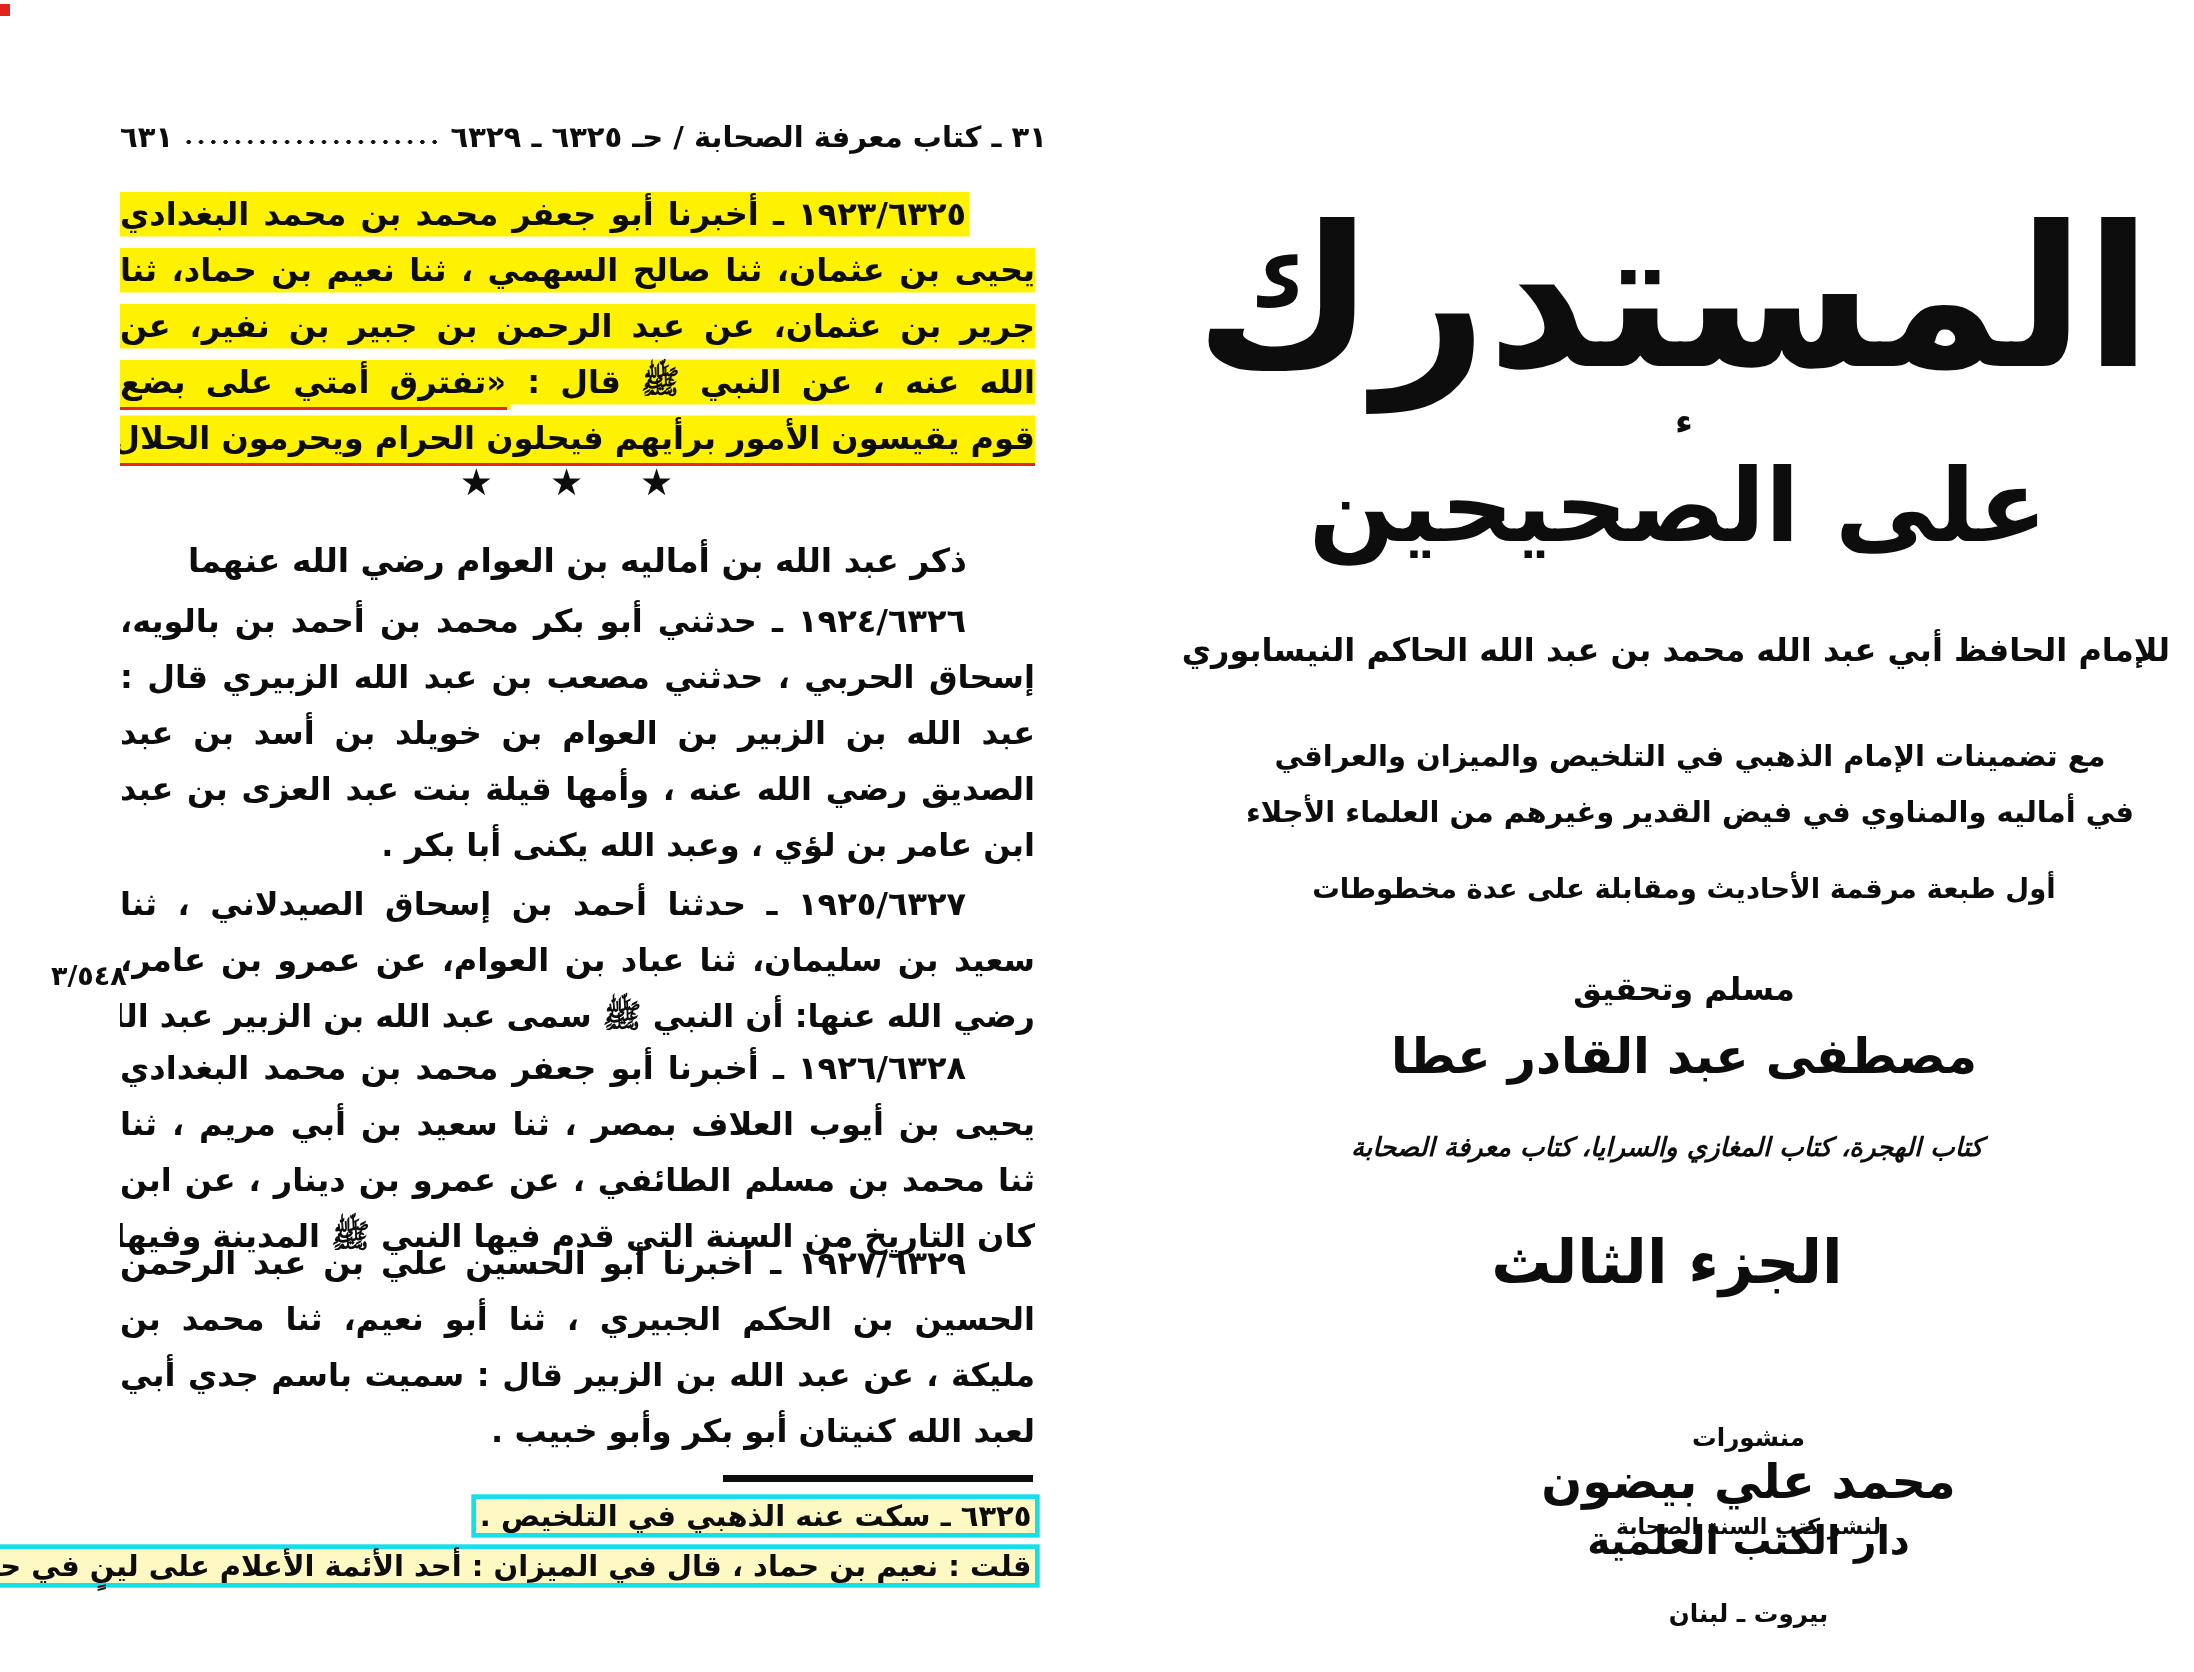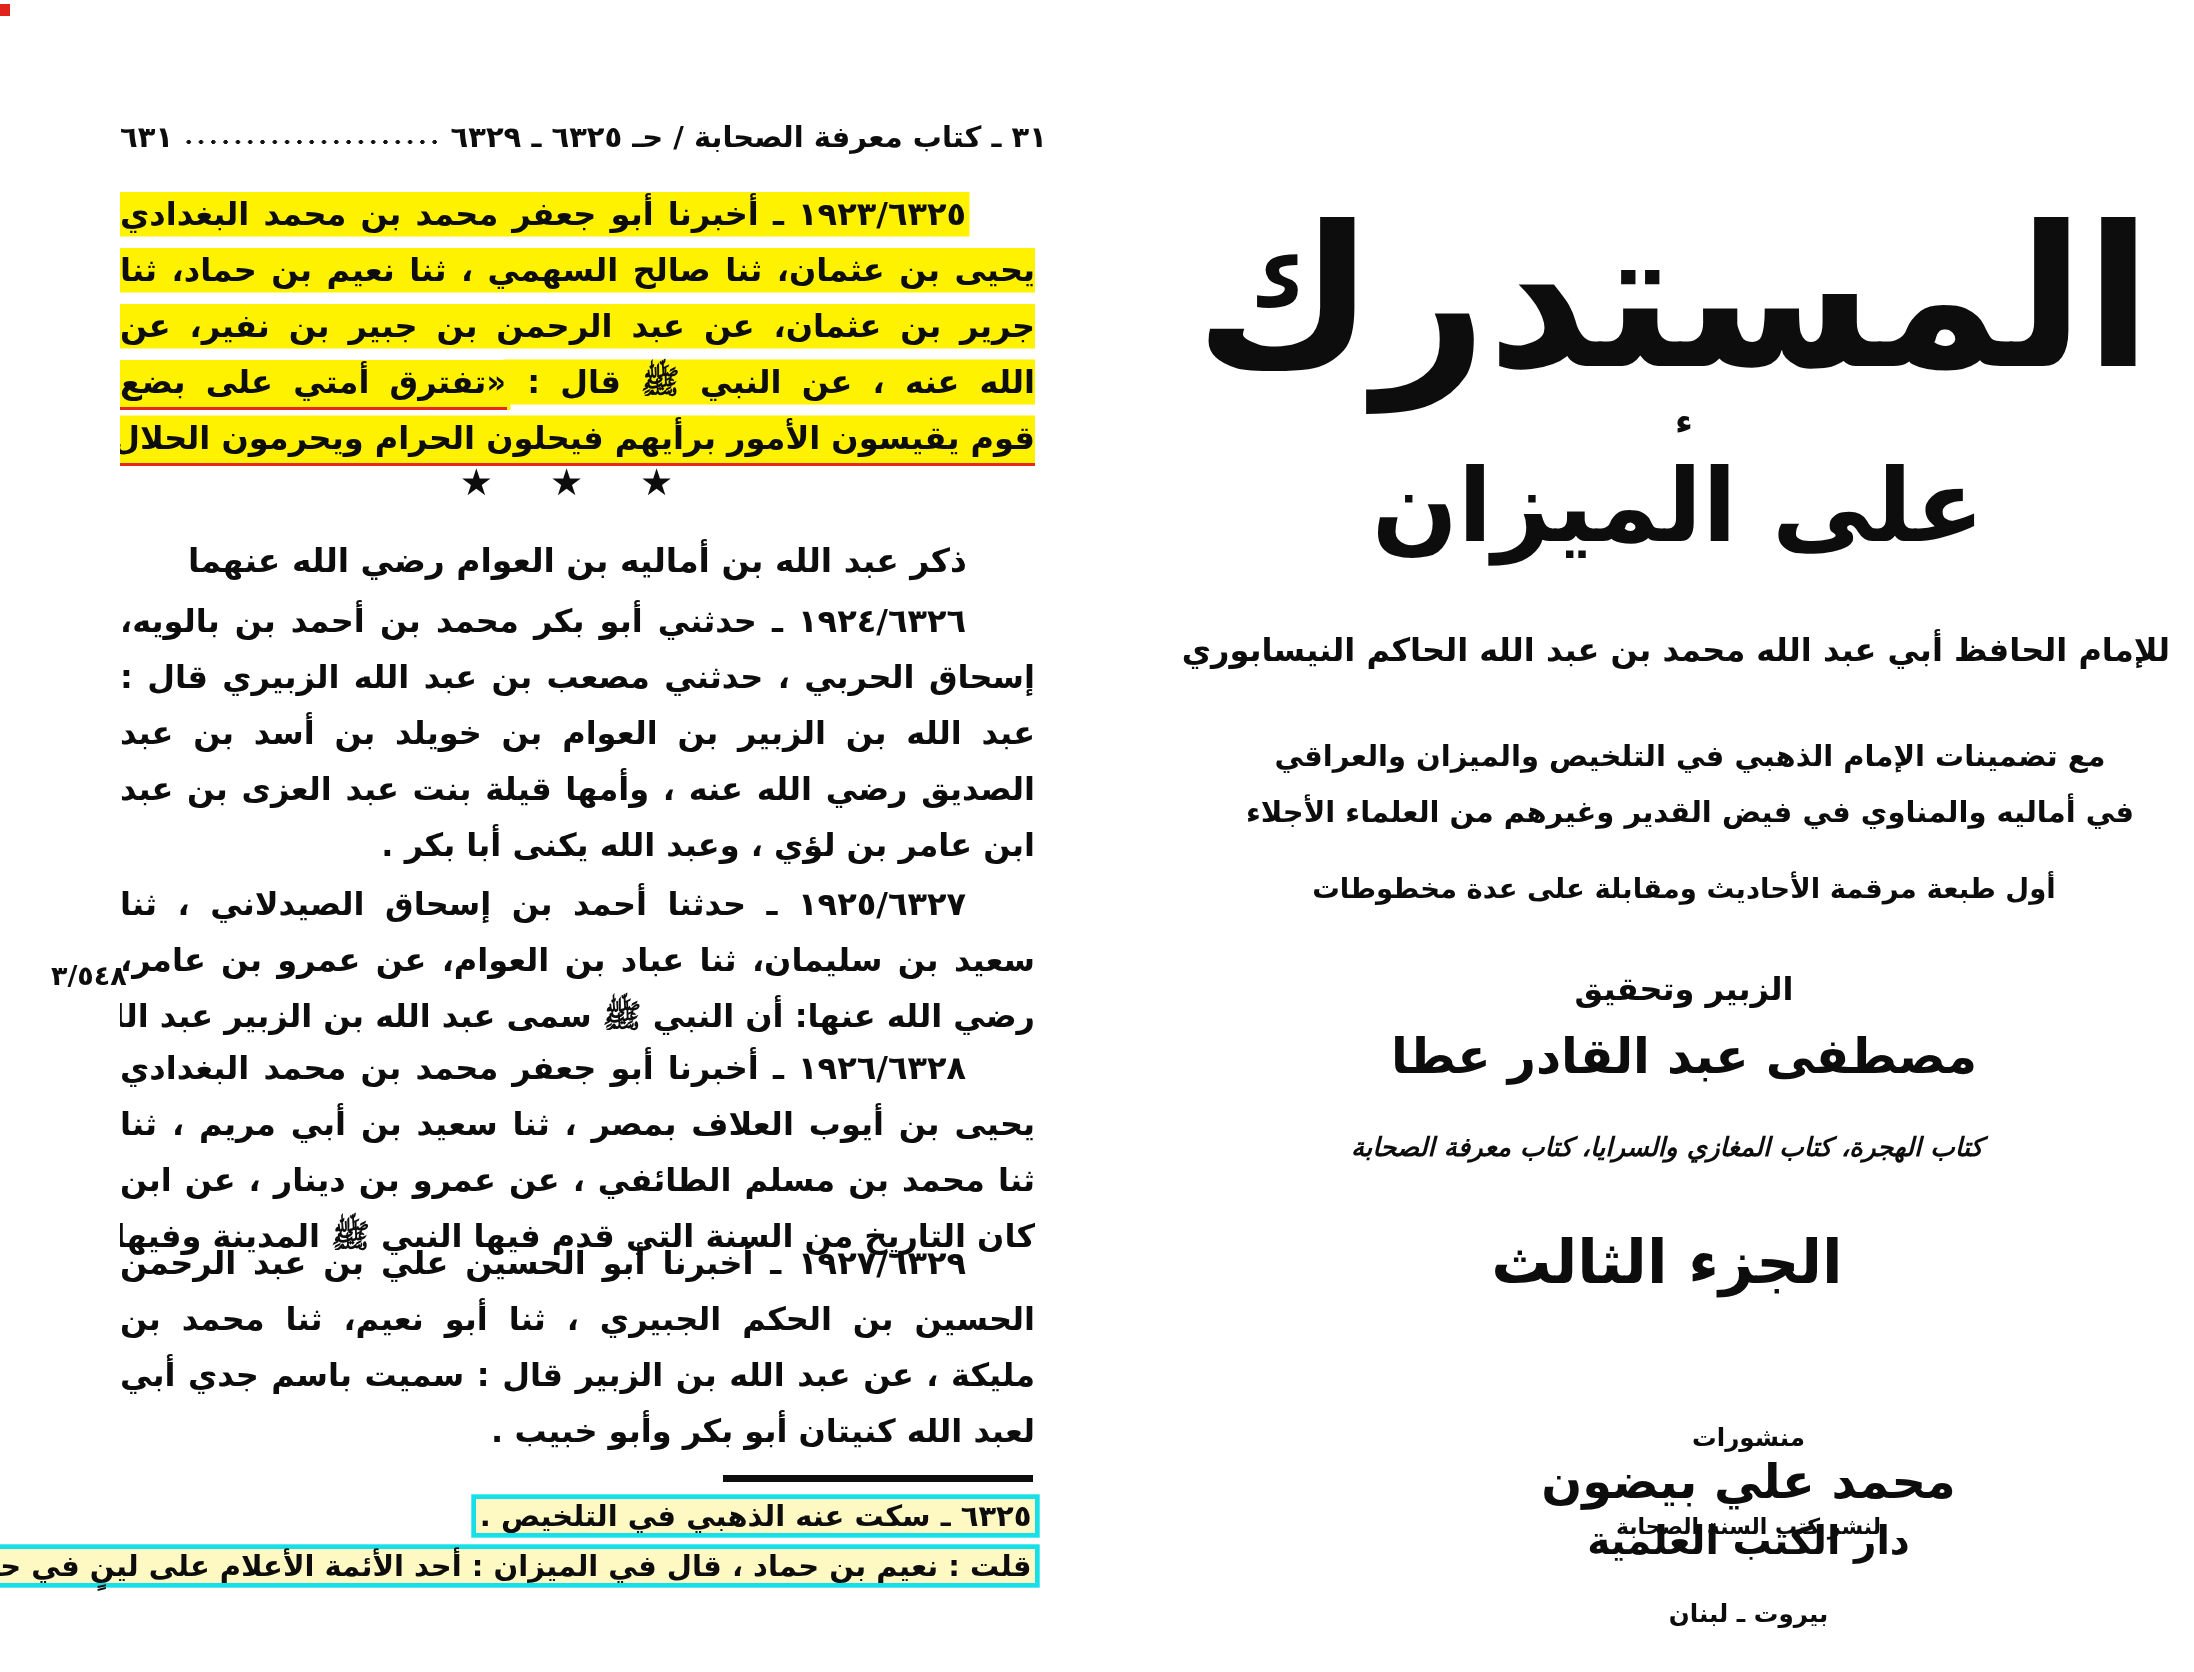--- a/index.html
+++ b/index.html
@@ -101,28 +101,28 @@
   <div class="bl j">مليكة ، عن عبد الله بن الزبير قال : سميت باسم جدي أبي بكر وكنيت بكنيته وكان</div>
   <div class="bl">لعبد الله كنيتان أبو بكر وأبو خبيب .</div>
 </div>
 
 <div class="abs fnrule"></div>
 <div class="abs col lp fn" style="top:1492px"><span class="hl-c">٦٣٢٥ ـ سكت عنه الذهبي في التلخيص .</span></div>
 <div class="abs col lp fn" style="top:1542px;padding-left:0;padding-right:29px;"><span class="hl-c">قلت : نعيم بن حماد ، قال في الميزان : أحد الأئمة الأعلام على لينٍ في حديثه .</span></div>
 
 <div class="abs rp t-main">المستدرك</div>
 <div class="abs rp t-flo">ء</div>
-<div class="abs rp t-sub">على الميزان</div>
+<div class="abs rp t-sub">على الصحيحين</div>
 <div class="abs rp t-auth">للإمام الحافظ أبي عبد الله محمد بن عبد الله الحاكم النيسابوري</div>
 <div class="abs rp t-wth">
   <div>مع تضمينات الإمام الذهبي في التلخيص والميزان والعراقي</div>
   <div>في أماليه والمناوي في فيض القدير وغيرهم من العلماء الأجلاء</div>
 </div>
 <div class="abs rp t-ed1">أول طبعة مرقمة الأحاديث ومقابلة على عدة مخطوطات</div>
-<div class="abs rp t-drs">الزبير وتحقيق</div>
+<div class="abs rp t-drs">مسلم وتحقيق</div>
 <div class="abs rp t-mus">مصطفى عبد القادر عطا</div>
 <div class="abs rp t-cnt">كتاب الهجرة، كتاب المغازي والسرايا، كتاب معرفة الصحابة</div>
 <div class="abs rp t-vol">الجزء الثالث</div>
 
 <div class="abs rp pub pb1">منشورات</div>
 <div class="abs rp pub pb2">محمد علي بيضون</div>
 <div class="abs rp pub pb3">لنشر كتب السنة الصحابة</div>
 <div class="abs rp pub pb4">دار الكتب العلمية</div>
 <div class="abs rp pub pb5">بيروت ـ لبنان</div>
 

